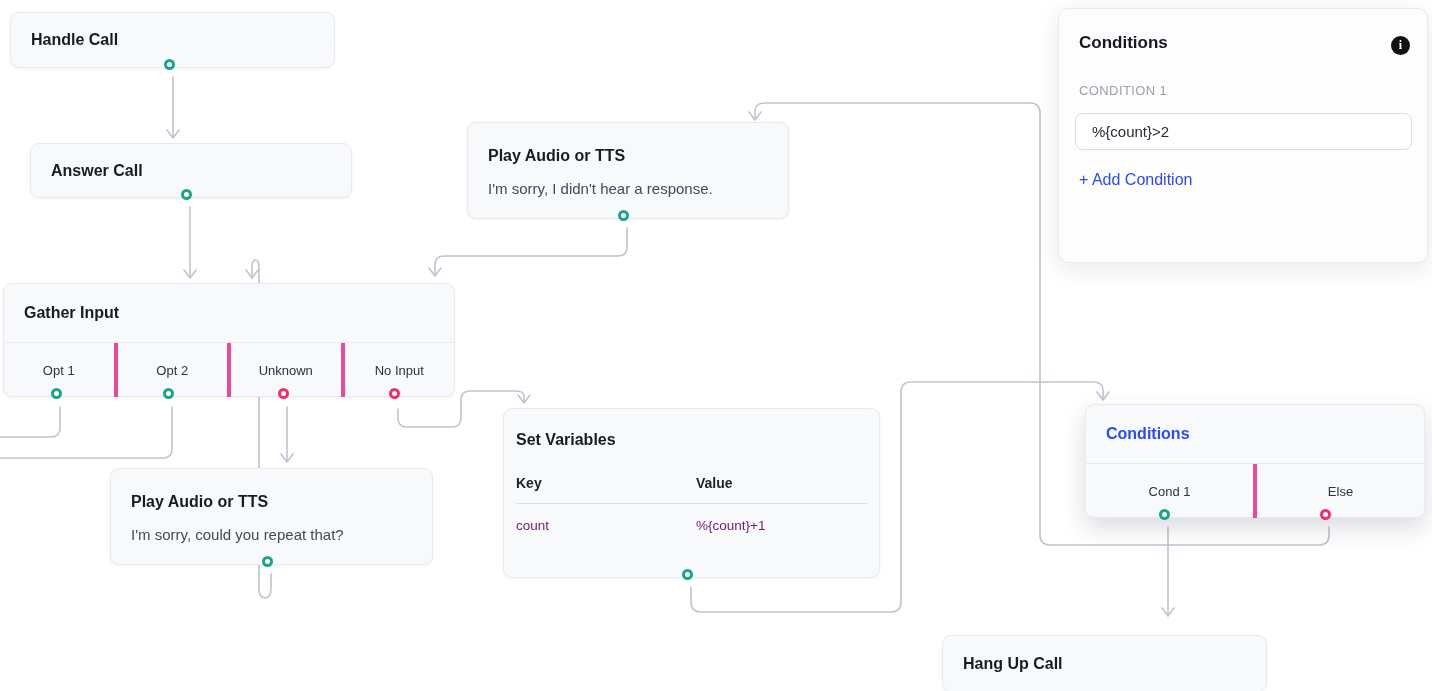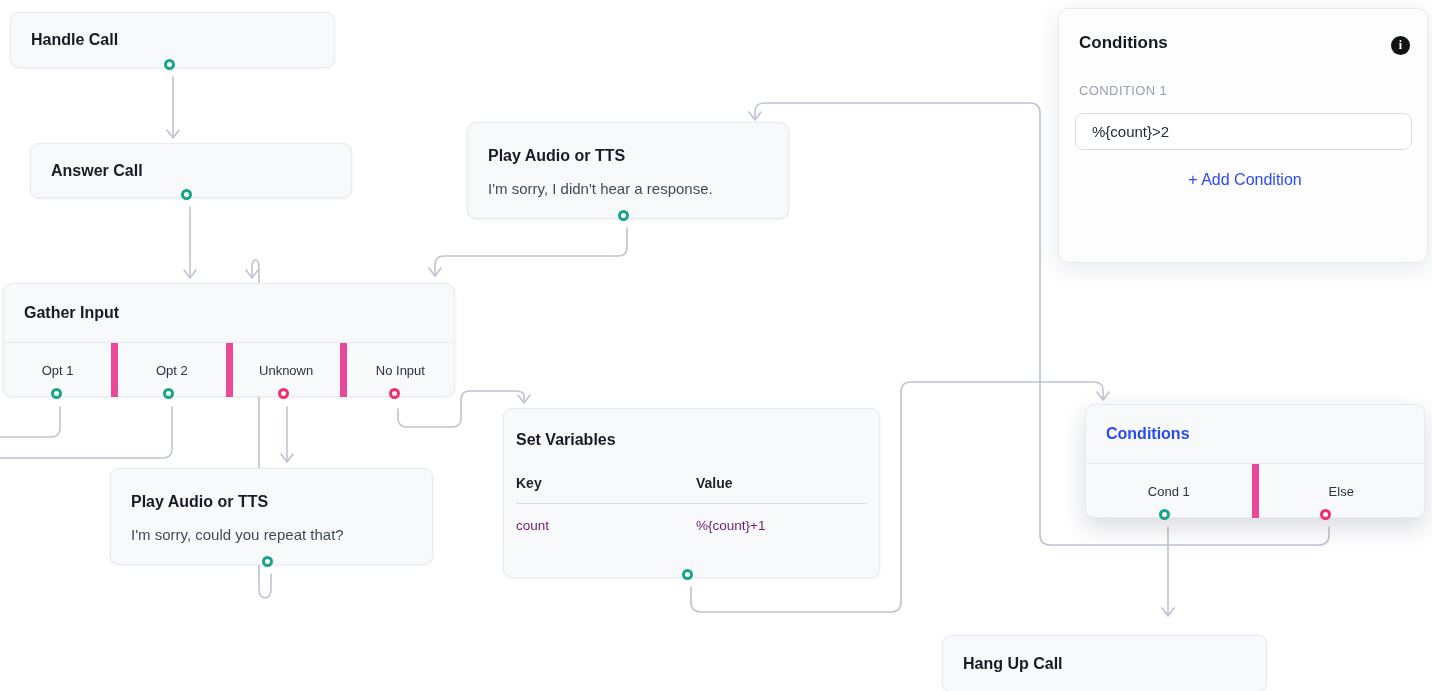--- a/index.html
+++ b/index.html
@@ -16,21 +16,21 @@
     border-radius: 9px; box-shadow: 0 1px 3px rgba(22,30,50,0.06); }
   .node .title { font-size: 16px; font-weight: 700; color: #181b23; }
   .simple { display: flex; align-items: center; padding: 0 20px; }
   .padded { padding: 24px 20px; }
   .padded .body { margin-top: 15px; font-size: 15px; color: #434a57; }
 
   .split-node .header { height: 59px; display: flex; align-items: center; padding: 0 20px;
     border-bottom: 1px solid #e7eaf0; }
   .split-node .options { display: flex; height: 54px; }
   .split-node .options .cell { flex: 1; display: flex; align-items: center; justify-content: center;
-    font-size: 13px; color: #2c323e; border-left: 7px solid #ec4899; }
+    font-size: 13px; color: #2c323e; border-left: 4px solid #ec4899; }
   .split-node .options .cell:first-child { border-left: none; }
   .selected .title { color: #2b4bf2; }
   .selected { box-shadow: 0 10px 24px rgba(30,40,70,0.16); }
 
   
   .sv { padding: 22px 12px; }
   .sv-head { display: flex; margin-top: 26px; }
   .sv-head div, .sv-row div { font-size: 14px; }
   .sv-key-col { width: 180px; }
   .sv-head div { font-weight: 700; color: #1d2129; }
@@ -49,21 +49,21 @@
     box-shadow: 0 6px 24px rgba(30,40,70,0.10); padding: 24px 16px; }
   .panel .panel-title { font-size: 17px; font-weight: 700; color: #15181f; padding-left: 4px; }
   .panel .info-icon { position: absolute; right: 17px; top: 27px; width: 19px; height: 19px;
     background: #101214; color: #ffffff; border-radius: 50%; font-size: 12px; font-weight: 700;
     display: flex; align-items: center; justify-content: center; font-family: "Liberation Serif", serif;
     cursor: pointer; }
   .panel .section-label { margin-top: 30px; padding-left: 4px; font-size: 13px; color: #9aa0ac; letter-spacing: 0.4px; }
   .panel .cond-input { margin-top: 15px; width: 337px; height: 37px; border: 1px solid #d9dee6;
     border-radius: 8px; background: #ffffff; padding: 0 16px; font-size: 15px; color: #262b34;
     font-family: "Liberation Sans", sans-serif; outline: none; display: block; }
-  .panel .add-condition { margin-top: 21px; padding-left: 4px; font-size: 16px; color: #2b4bf2; cursor: pointer; text-align: center; }
+  .panel .add-condition { margin-top: 21px; padding-left: 4px; font-size: 16px; color: #2b4bf2; cursor: pointer; }
 </style>
 </head>
 <body>
 
 <div id="canvas">
 
   <svg class="edges" width="1432" height="691" viewBox="0 0 1432 691">
     <g>
       <path d="M173,77 L173,136"></path>
         <path d="M167,130 L173,138 L179,130"></path>

